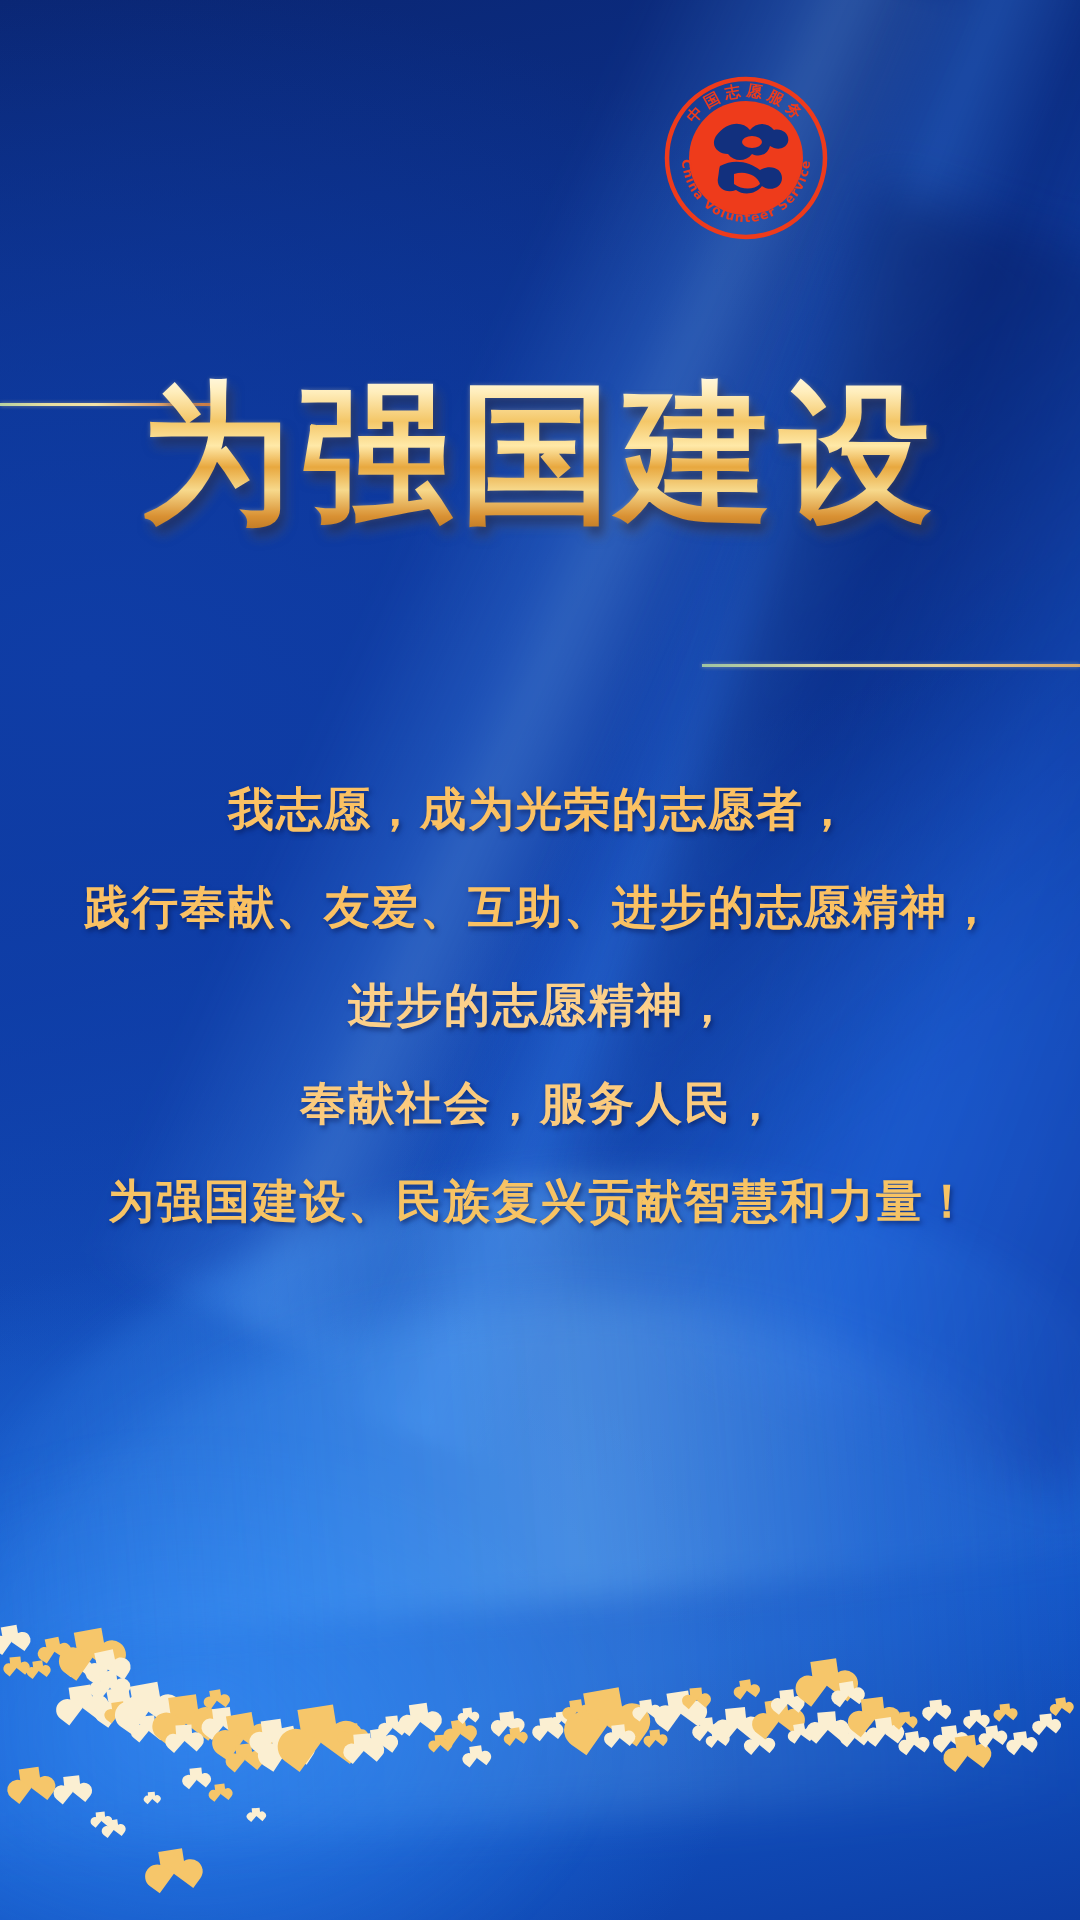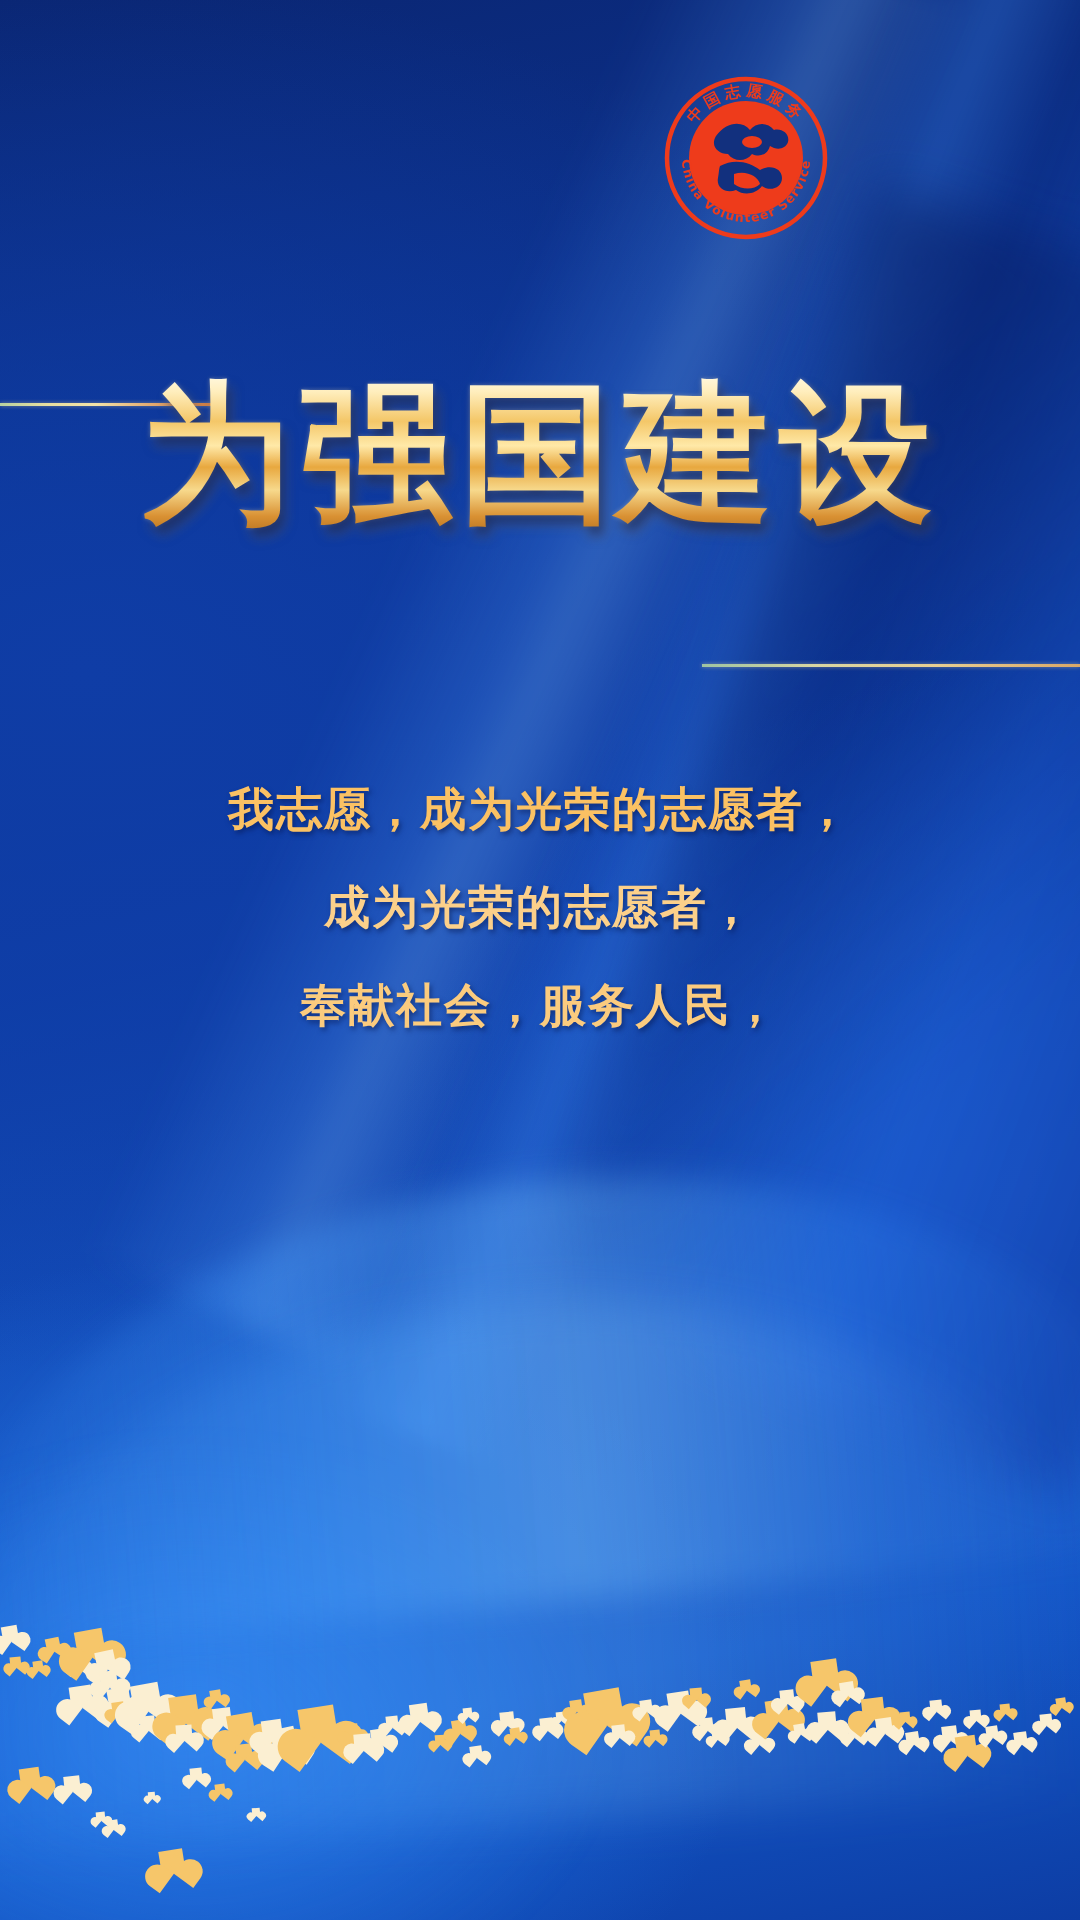--- a/index.html
+++ b/index.html
@@ -138,22 +138,24 @@
     </svg>
   </div>
 
   <div class="rule" id="rule-left"></div>
   <div class="rule" id="rule-right"></div>
 
   <div id="title">为强国建设</div>
 
   <div id="oath">
     <div class="oath-line l1">我志愿，成为光荣的志愿者，</div>
-    <div class="oath-line l3">成为光荣的志愿者，</div>
+    <div class="oath-line l2">践行奉献、友爱、互助、进步的志愿精神，</div>
+    <div class="oath-line l3">进步的志愿精神，</div>
     <div class="oath-line l4">奉献社会，服务人民，</div>
+    <div class="oath-line l6">为强国建设、民族复兴贡献智慧和力量！</div>
   </div>
 
   <div id="hearts">
       <i class="heart" style="left:2px;top:86px;width:16px;height:16px;background:#FBEFD2;transform:rotate(-10deg);"></i>
       <i class="heart" style="left:10px;top:117px;width:11px;height:11px;background:#F6C66A;transform:rotate(-6deg);"></i>
       <i class="heart" style="left:35px;top:1117px;width:0px;height:0px;background:#F6C66A;transform:rotate(0deg);"></i>
       <i class="heart" style="left:46px;top:98px;width:14px;height:14px;background:#F6C66A;transform:rotate(-12deg);"></i>
       <i class="heart" style="left:33px;top:121px;width:10px;height:10px;background:#F6C66A;transform:rotate(-8deg);"></i>
       <i class="heart" style="left:72px;top:116px;width:12px;height:12px;background:#FBEFD2;transform:rotate(-4deg);"></i>
       <i class="heart" style="left:76px;top:90px;width:28px;height:28px;background:#F6C66A;transform:rotate(-10deg);"></i>

